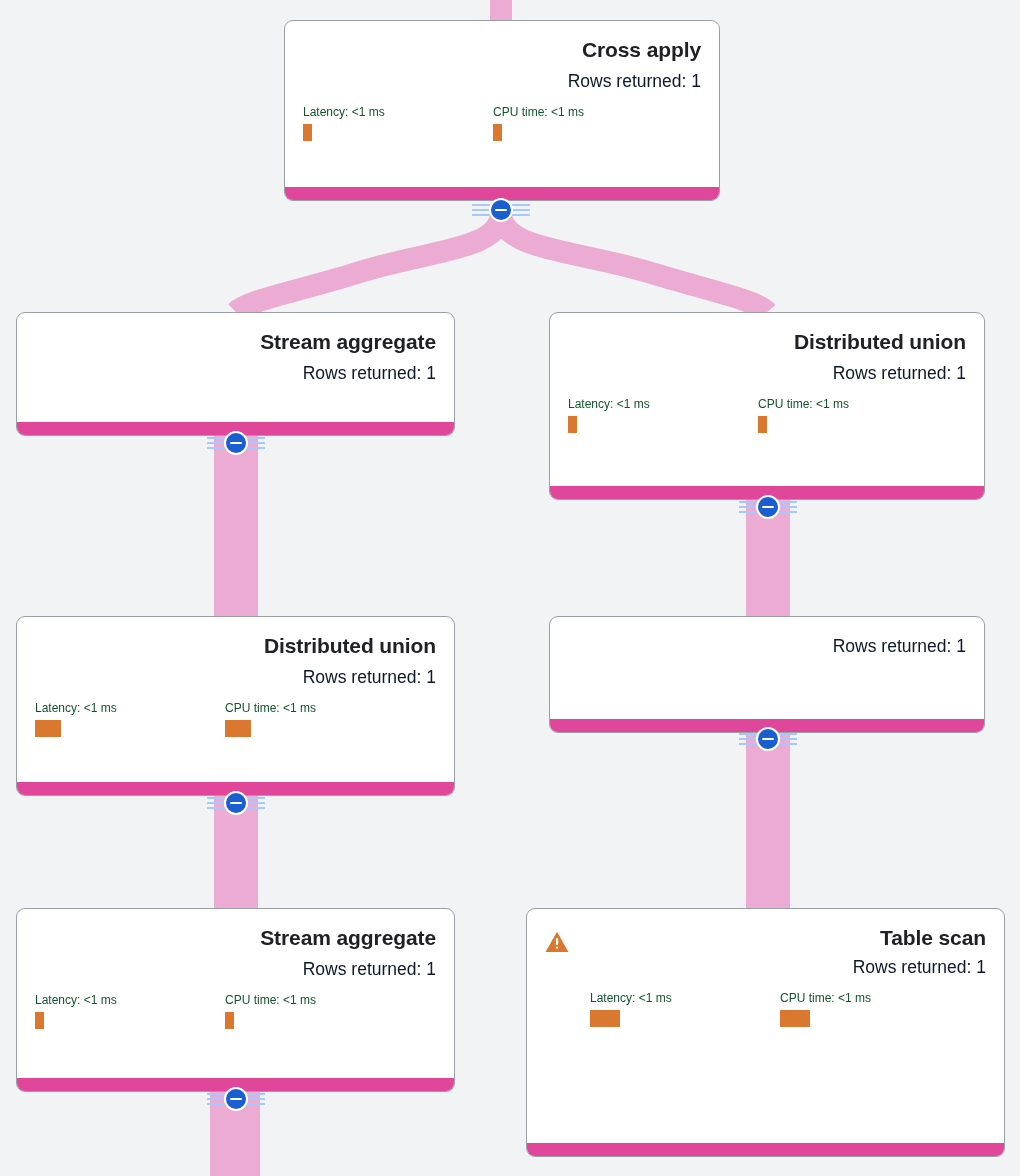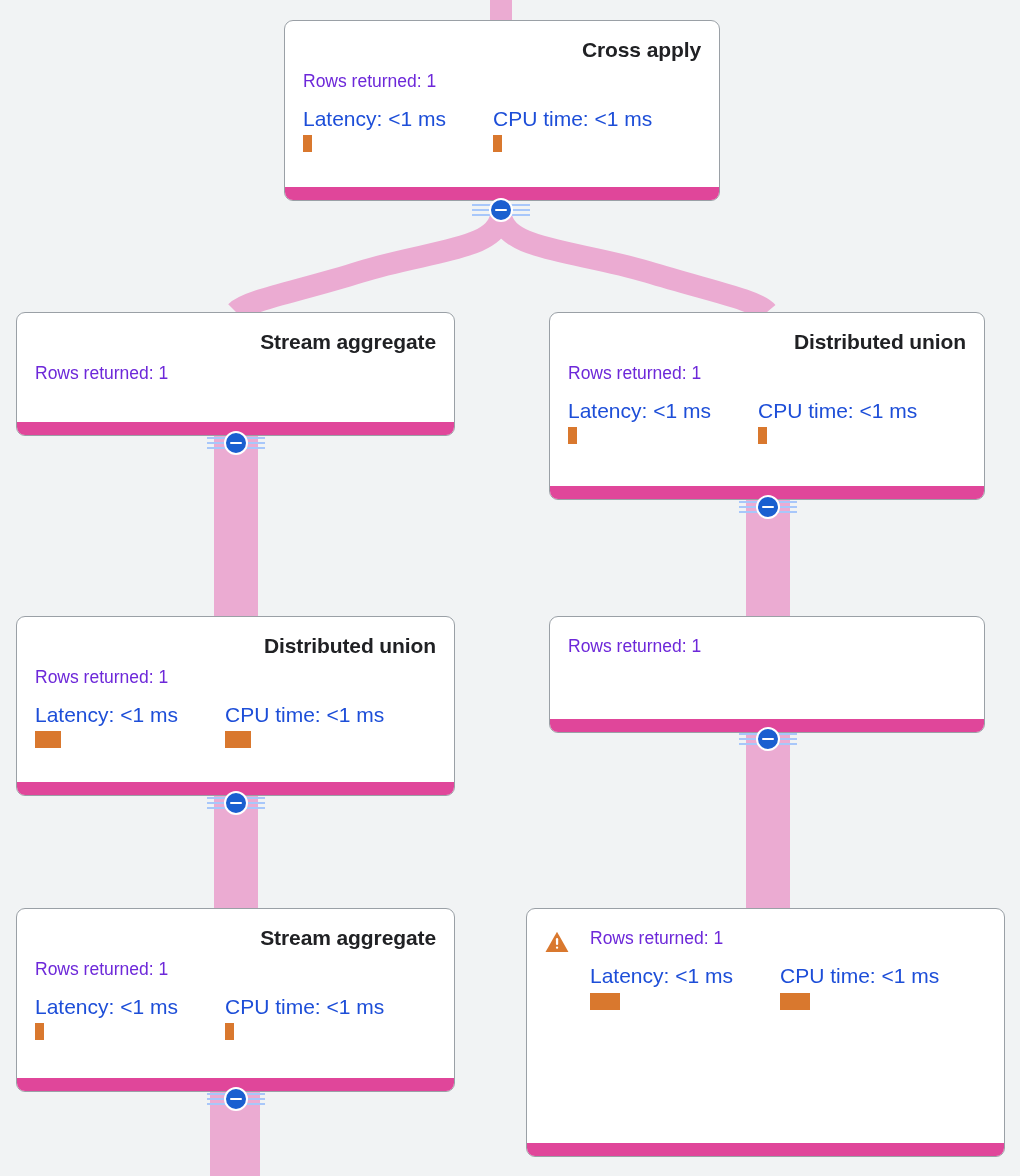--- a/index.html
+++ b/index.html
@@ -50,34 +50,35 @@
     text-align: right;
   }
   .subtitle {
     font-size: 17.5px;
     color: #202124;
     line-height: 1.45;
   }
   .subtitle.muted { color: #80868B; }
   .rows {
     font-size: 17.5px;
-    color: #6d28d9;
+    color: #0f172a;
     line-height: 1.45;
+    text-align: right;
   }
 
   .metrics {
     display: flex;
     flex-direction: row;
     margin-top: 11px;
   }
   .metric { flex: 0 0 auto; }
   .metric.lat { width: 190px; }
   .metric-label {
-    font-size: 21px;
-    color: #1d4ed8;
+    font-size: 12px;
+    color: #14532d;
     line-height: 1.3;
     white-space: nowrap;
   }
   .metric-bar {
     height: 17px;
     background: #D9782E;
     margin-top: 3px;
   }
 
   
@@ -299,20 +300,21 @@
   <div class="node" style="left:526px; top:908px; width:479px; height:249px;">
     <div class="node-body" style="padding-left:17px;">
       <div class="warn-wrap">
         <svg width="26" height="26" viewBox="0 0 24 24">
           <path d="M12 2.6 L22.6 21.2 L1.4 21.2 Z" fill="#D9782E"></path>
           <rect x="11" y="8.4" width="2.1" height="6.4" rx="1" fill="#ffffff"></rect>
           <rect x="11" y="16.1" width="2.1" height="2.1" rx="1" fill="#ffffff"></rect>
         </svg>
       </div>
       <div class="node-content" style="padding-left:8px;">
+        <div class="title" style="margin-bottom:4px;">Table scan</div>
         <div class="rows">Rows returned: 1</div>
         <div class="metrics">
           <div class="metric lat">
             <div class="metric-label">Latency: &lt;1 ms</div>
             <div class="metric-bar" style="width:30px;"></div>
           </div>
           <div class="metric">
             <div class="metric-label">CPU time: &lt;1 ms</div>
             <div class="metric-bar" style="width:30px;"></div>
           </div>

